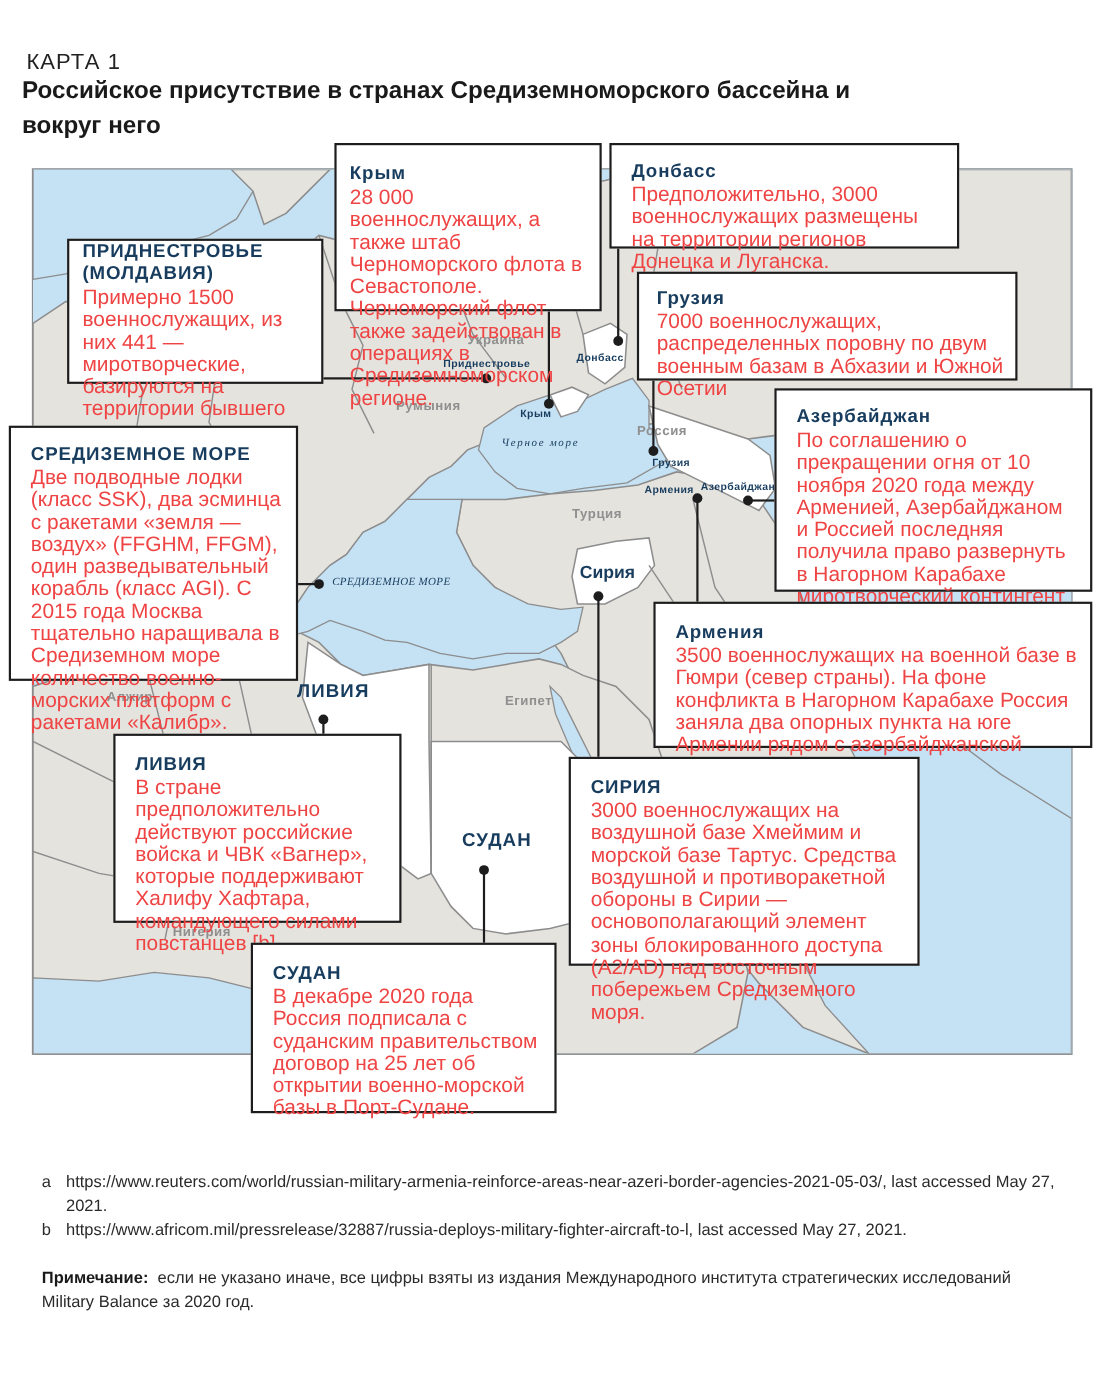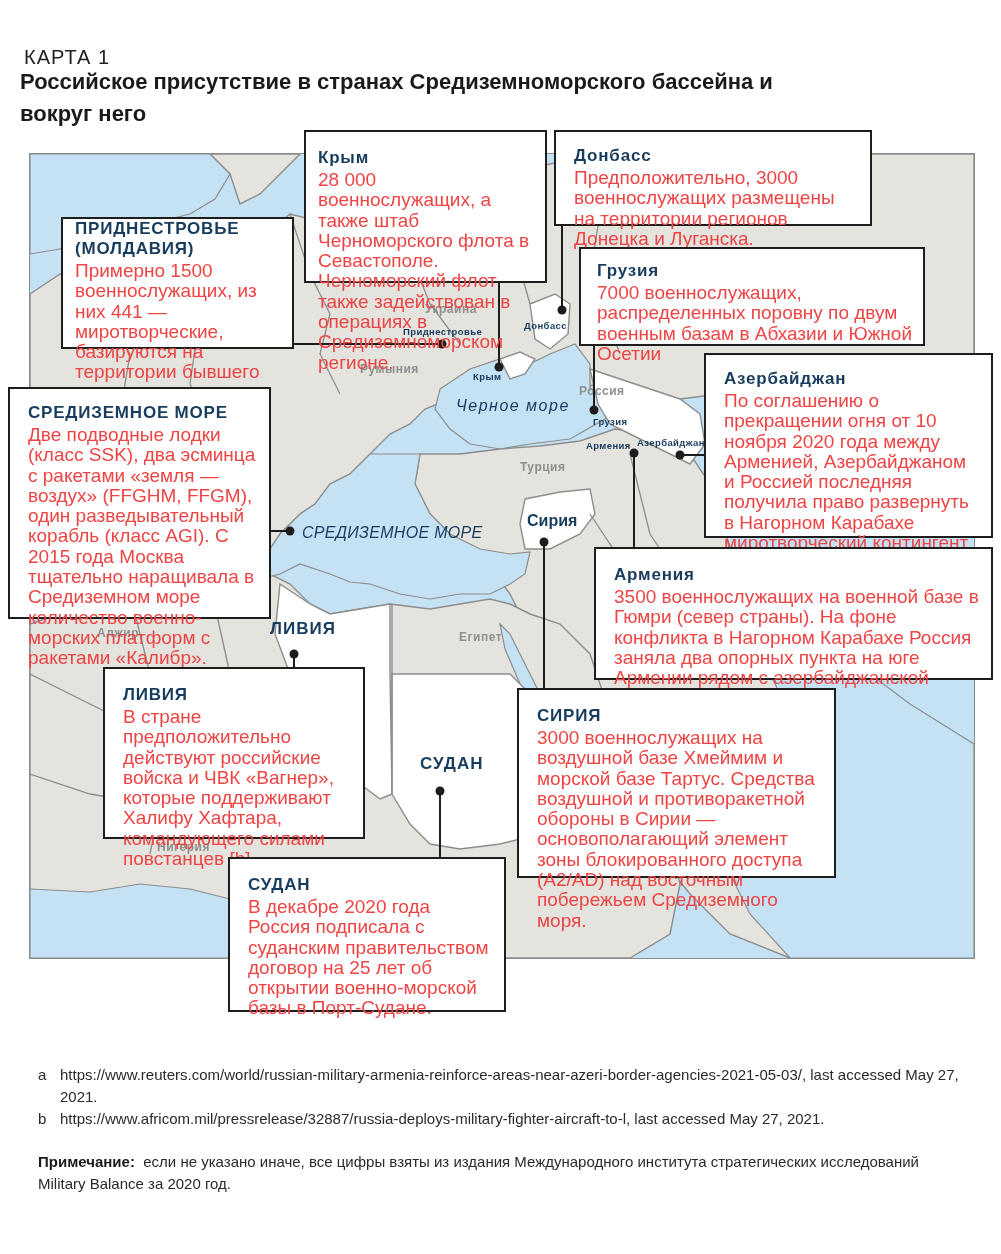--- a/index.html
+++ b/index.html
@@ -10,21 +10,21 @@
 
   .map { position: absolute; left: 29px; top: 153px; width: 944px; height: 804px; border: 1px solid #8a8a8a; overflow: hidden; background: #c5e1f4; }
   .map svg { position: absolute; left: 0; top: 0; }
   .land { fill: #e4e3de; stroke: #8d8d8d; stroke-width: 1.4; }
   .hl { fill: #ffffff; stroke: #8d8d8d; stroke-width: 1.4; }
   .border { fill: none; stroke: #8d8d8d; stroke-width: 1.3; }
   .sea { fill: #c5e1f4; stroke: #8d8d8d; stroke-width: 1.2; }
 
   .lbl { position: absolute; font-size: 12px; font-weight: bold; color: #8f8f8f; white-space: nowrap; letter-spacing: 0.5px; }
   .lbl-small { position: absolute; font-size: 9.5px; font-weight: bold; color: #173c5e; white-space: nowrap; letter-spacing: 0.4px; }
-  .lbl-sea { position: absolute; font-family: Liberation Sans, sans-serif; font-style: italic; font-size: 16px; color: #173c5e; white-space: nowrap; letter-spacing: 1.5px; }
+  .lbl-sea { position: absolute; font-family: Liberation Serif, serif; font-style: italic; font-size: 10px; color: #173c5e; white-space: nowrap; letter-spacing: 1.5px; }
   .lbl-big { position: absolute; font-size: 17px; font-weight: bold; color: #173c5e; letter-spacing: 1px; white-space: nowrap; }
   .lbl-syria { position: absolute; font-size: 16px; font-weight: bold; color: #173c5e; white-space: nowrap; }
 
   .callout { position: absolute; background: #ffffff; border: 2px solid #1d1d1d; box-sizing: border-box; padding: 10px 10px 8px 12px; }
   .callout h3 { margin: 0 0 2px 0; font-size: 17px; font-weight: bold; color: #173c5e; letter-spacing: 0.8px; line-height: 20px; }
   .callout p { margin: 0; font-size: 19px; line-height: 20.3px; color: #ef4444; }
 
   .line { position: absolute; background: #1d1d1d; }
   .dot { position: absolute; width: 9px; height: 9px; border-radius: 50%; background: #1d1d1d; transform: translate(-50%,-50%); }
 

